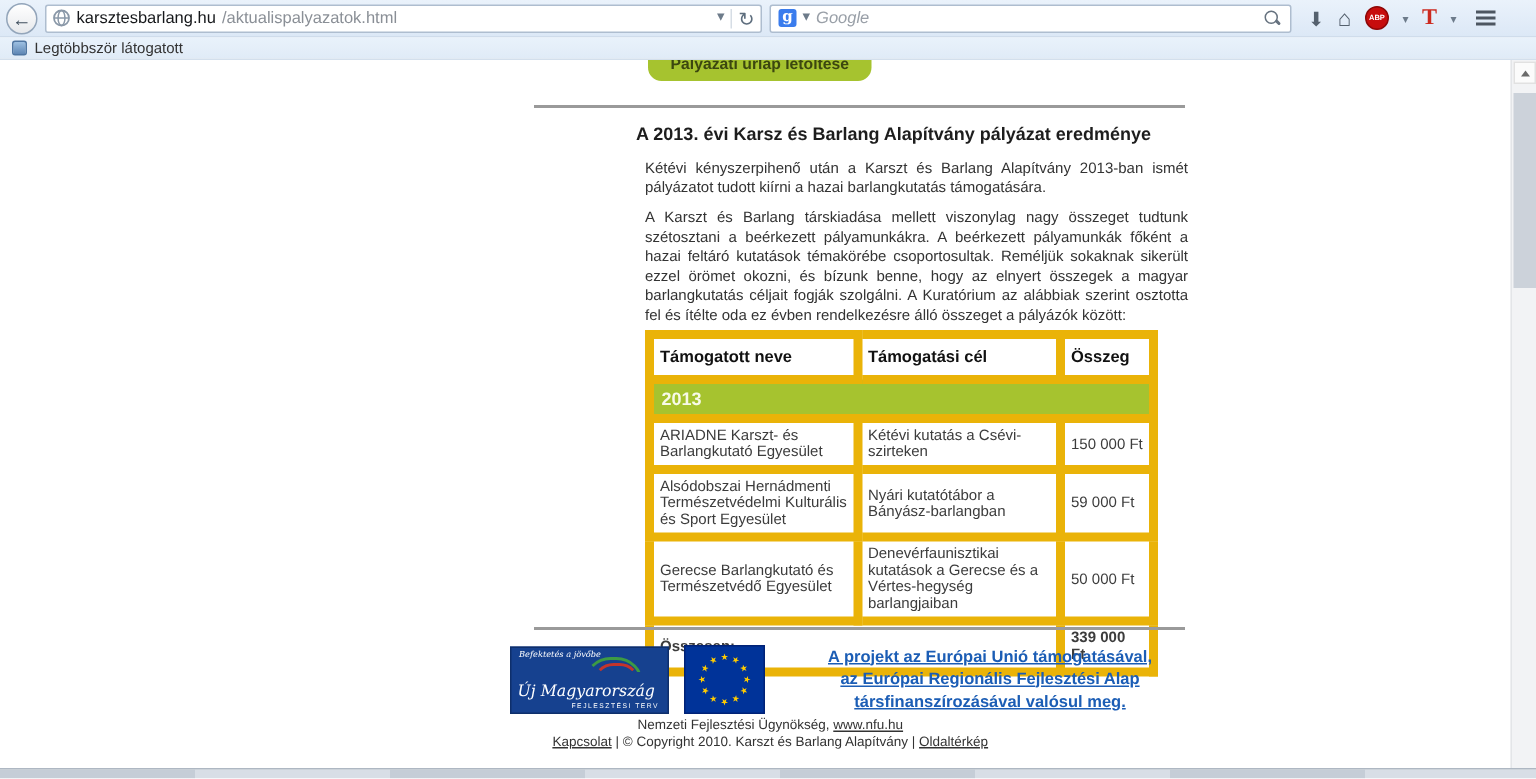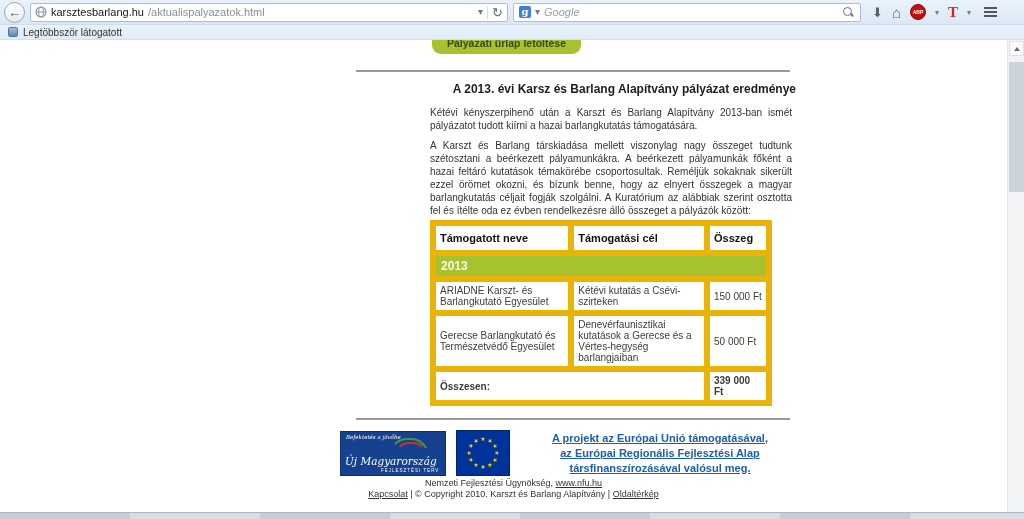--- a/index.html
+++ b/index.html
@@ -85,21 +85,21 @@
   .top-button {
     position:absolute; top:-9px; left:432px; height:23px; padding:0 15px;
     background:#a6c32f; border-radius:5px 5px 9px 9px;
     color:#3c470f; font-size:10.5px; font-weight:bold;
     display:flex; align-items:center; cursor:pointer; white-space:nowrap;
   }
   .hr { position:absolute; left:356px; width:434px; height:2px; background:#9a9a9a; }
   .hr1 { top:30px; } .hr2 { top:378px; }
 
   .page-title { position:absolute; top:42px; left:424px; width:372px;
-    text-align:right; font-size:12px; font-weight:bold; color:#1d1d1d; }
+    text-align:left; font-size:12px; font-weight:bold; color:#1d1d1d; }
   .para { position:absolute; left:430px; width:362px;
     font-size:10px; line-height:13px; color:#333; text-align:justify; }
   .p1 { top:66px; } .p2 { top:99px; }
 
   .grant-table { position:absolute; top:180px; left:430px; width:342px;
     border-collapse:collapse; font-size:10px; color:#3c3c3c; }
   .grant-table th, .grant-table td { border:6px solid #eab308; padding:3px 4px; vertical-align:middle; text-align:left; }
   .grant-table th { font-size:11px; color:#111; padding:6px 4px; }
   .col-name { width:142px; } .col-purpose { width:138px; } .col-amount { width:62px; }
   .year-row td { background:#a6c32f; color:#f7fae8; font-weight:bold; font-size:12px; padding:3px 5px; }
@@ -214,20 +214,25 @@
       </tr>
       <tr class="year-row">
         <td colspan="3">2013</td>
       </tr>
       <tr>
         <td>ARIADNE Karszt- és Barlangkutató Egyesület</td>
         <td>Kétévi kutatás a Csévi-szirteken</td>
         <td class="amount">150 000 Ft</td>
       </tr>
       <tr>
+        <td>Alsódobszai Hernádmenti Természetvédelmi Kulturális és Sport Egyesület</td>
+        <td>Nyári kutatótábor a Bányász-barlangban</td>
+        <td class="amount">59 000 Ft</td>
+      </tr>
+      <tr>
         <td>Gerecse Barlangkutató és Természetvédő Egyesület</td>
         <td>Denevérfaunisztikai kutatások a Gerecse és a Vértes-hegység barlangjaiban</td>
         <td class="amount">50 000 Ft</td>
       </tr>
       <tr>
         <td colspan="2" class="total-label">Összesen:</td>
         <td class="total-amount">339 000 Ft</td>
       </tr>
     </tbody>
       </table>

